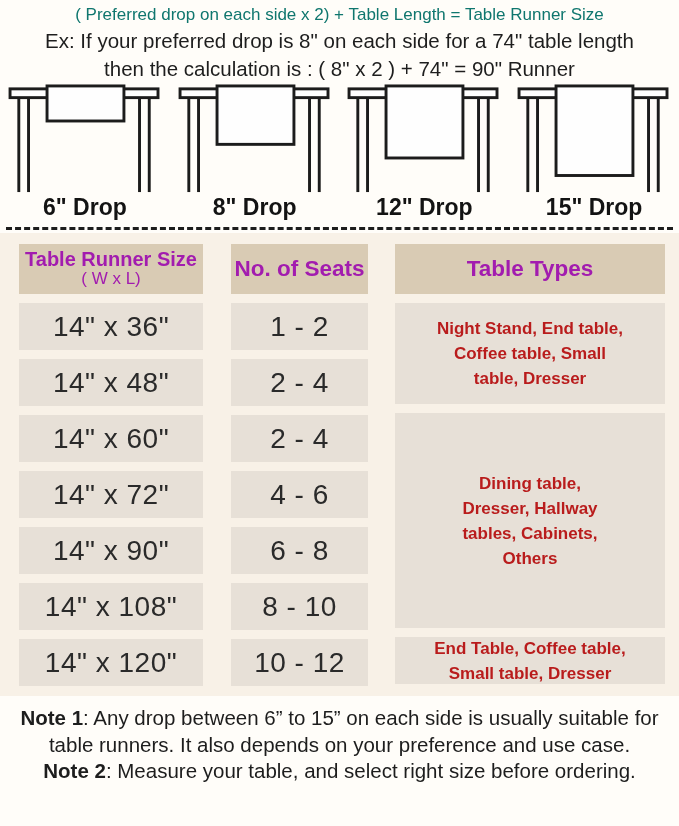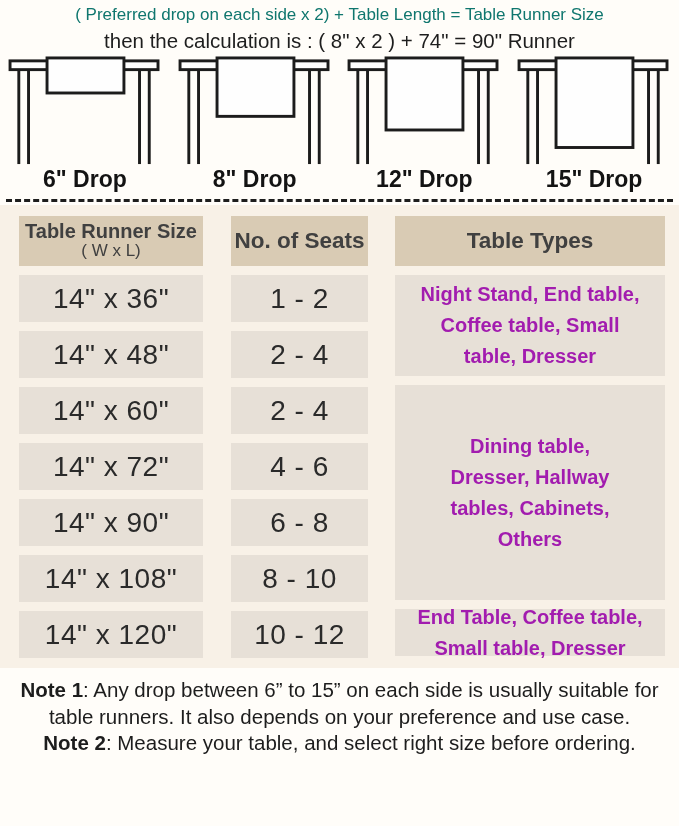--- a/index.html
+++ b/index.html
@@ -33,48 +33,49 @@
     display:flex;
     box-sizing:border-box;
   }
   .col{display:flex;flex-direction:column;}
   .col1{width:184px;}
   .col2{width:137px;margin-left:28px;}
   .col3{width:270px;margin-left:27px;}
   .hcell{
     height:50px;background:#d9cbb4;
     display:flex;flex-direction:column;align-items:center;justify-content:center;
-    text-align:center;color:#404040;
+    text-align:center;color:#a21caf;
   }
   .hcell .h-main{font-size:20px;font-weight:bold;line-height:1.08;}
   .hcell .h-sub{font-size:17px;font-weight:normal;line-height:1.1;}
   .hcell.big{font-size:22.5px;font-weight:bold;}
   .cell{
     background:#e7e0d7;margin-top:9px;
     display:flex;align-items:center;justify-content:center;
     text-align:center;
   }
   .val{height:47px;font-size:28px;font-weight:normal;color:#2a2a2a;letter-spacing:0.5px;}
   .types{
-    font-size:20px;font-weight:bold;color:#a21caf;
-    line-height:31px;white-space:pre-line;
+    font-size:17px;font-weight:bold;color:#b91c1c;
+    line-height:25px;white-space:pre-line;
   }
   .types-a{height:101px;}
   .types-b{height:47px;}
   .types-c{height:215px;}
   .notes{margin-top:9px;text-align:center;font-size:20.5px;color:#1d1d1d;}
   .note-line{margin:0;line-height:26.5px;}
   .note-bold{font-weight:bold;}
 </style>
 </head>
 <body>
 
 <div class="page">
 
   <p class="formula">( Preferred drop on each side x 2) + Table Length = Table Runner Size</p>
+  <p class="example">Ex: If your preferred drop is 8" on each side for a 74" table length</p>
   <p class="example">then the calculation is : ( 8" x 2 ) + 74" = 90" Runner</p>
 
   <div class="illustrations">
     <div class="illus">
       <svg viewBox="0 0 170 113">
         <rect x="8" y="5" width="152" height="9"></rect>
         <line x1="17" y1="14" x2="17" y2="111"></line>
         <line x1="27" y1="14" x2="27" y2="111"></line>
         <line x1="141" y1="14" x2="141" y2="111"></line>
         <line x1="151" y1="14" x2="151" y2="111"></line>

